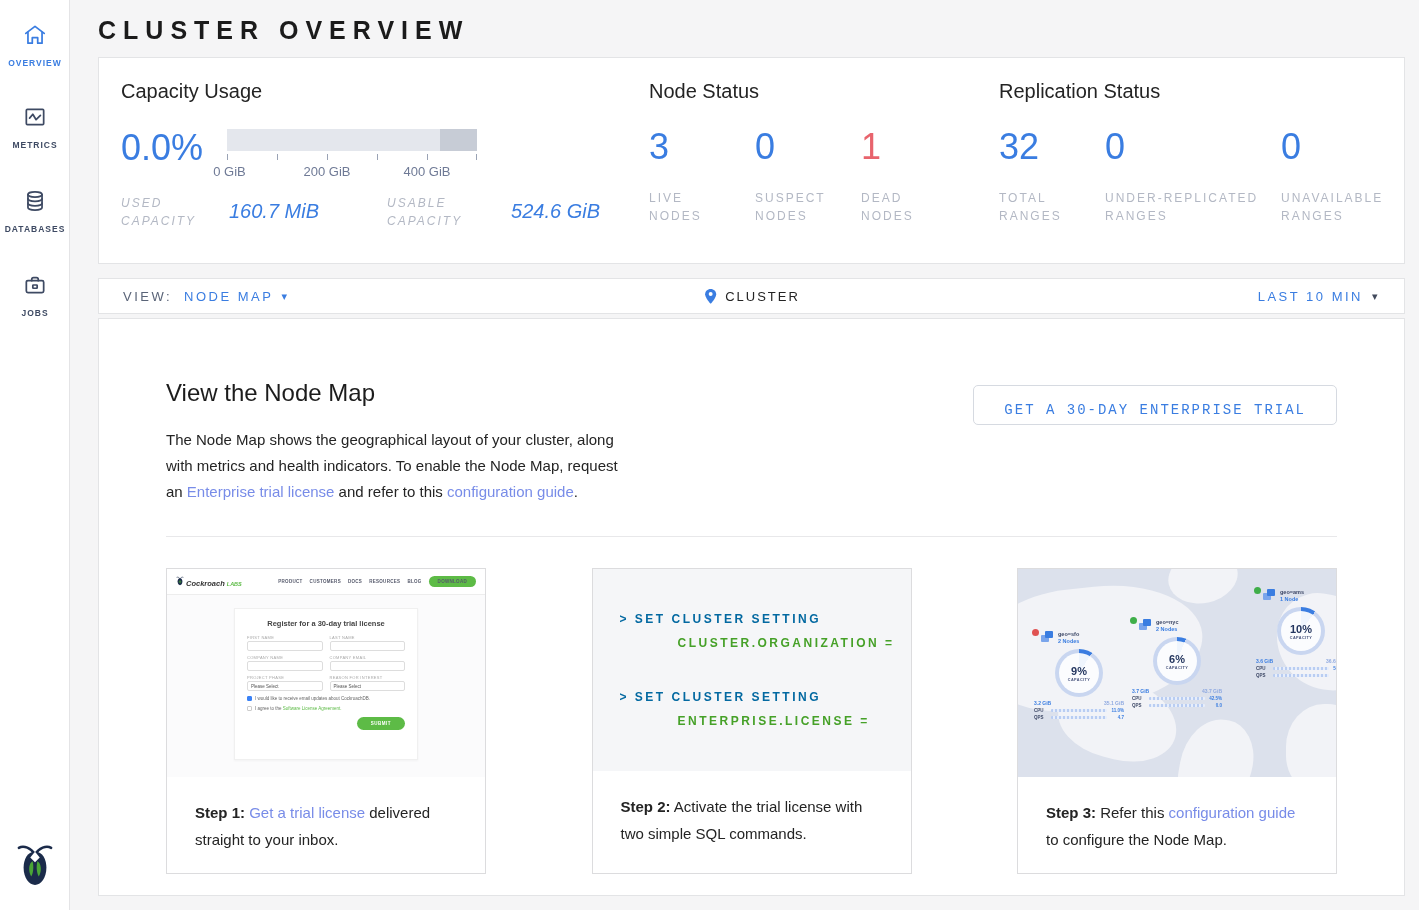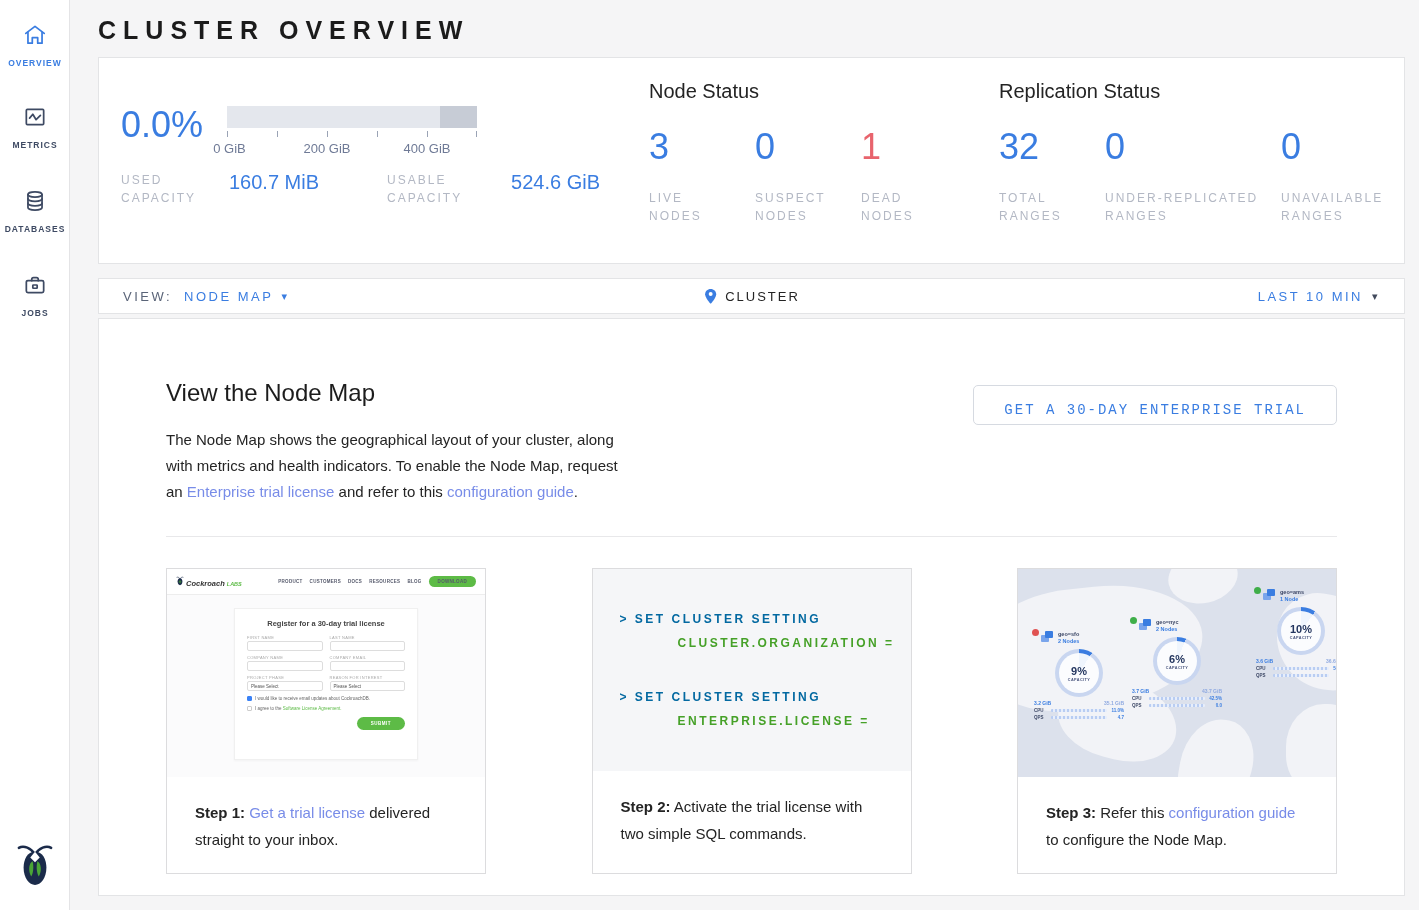--- a/index.html
+++ b/index.html
@@ -34,21 +34,21 @@
   .cap-pct { font-size:36px; color:#3a7de1; width:106px; line-height:38px; }
   .gauge { width:250px; }
   .gauge-bar { height:22px; background:#e4e7ed; position:relative; }
   .gauge-dark { position:absolute; right:0; top:0; height:22px; width:15%; background:#c7ccd6; }
   .gauge-ticks { position:relative; height:9px; margin-top:3px; }
   .gauge-ticks i { position:absolute; top:0; width:1px; height:6px; background:#9aa3b5; }
   .gauge-labels { position:relative; height:16px; margin-top:1px; font-size:13px; color:#6f7a96; }
   .gauge-labels span { position:absolute; transform:translateX(-50%); white-space:nowrap; }
 
   .cap-stats { display:flex; margin-top:14px; }
-  .cap-stat { display:flex; align-items:flex-start; }
+  .cap-stat { display:flex; align-items:center;font-style:italic; }
   .cap-label { font-size:12px; letter-spacing:2px; color:#b3b8c4; line-height:18px; width:108px; }
   .cap-value { font-size:20px; color:#3a7de1; padding-bottom:1px; }
   .cap-stat.second { margin-left:68px; }
   .cap-stat.second .cap-value { margin-left:16px; }
 
   .stat-row { display:flex; margin-top:24px; }
   .stat { }
   .stat .num { font-size:36px; color:#3a7de1; line-height:40px; }
   .stat .num.red { color:#e8646d; }
   .stat .slbl { font-size:12px; letter-spacing:2px; color:#b3b8c4; line-height:18px; margin-top:22px; }
@@ -196,20 +196,21 @@
   </div>
 </div>
 
 <div class="main">
 
   <h1 class="page-title">CLUSTER OVERVIEW</h1>
 
   <div class="panel summary-panel">
 
     <div class="sec sec-capacity">
+      <h3>Capacity Usage</h3>
       <div class="cap-row">
         <div class="cap-pct">0.0%</div>
         <div class="gauge">
           <div class="gauge-bar">
               <div class="gauge-dark"></div>
             </div>
           <div class="gauge-ticks">
             <i style="left:0%"></i>
               <i style="left:20%"></i>
               <i style="left:40%"></i>

